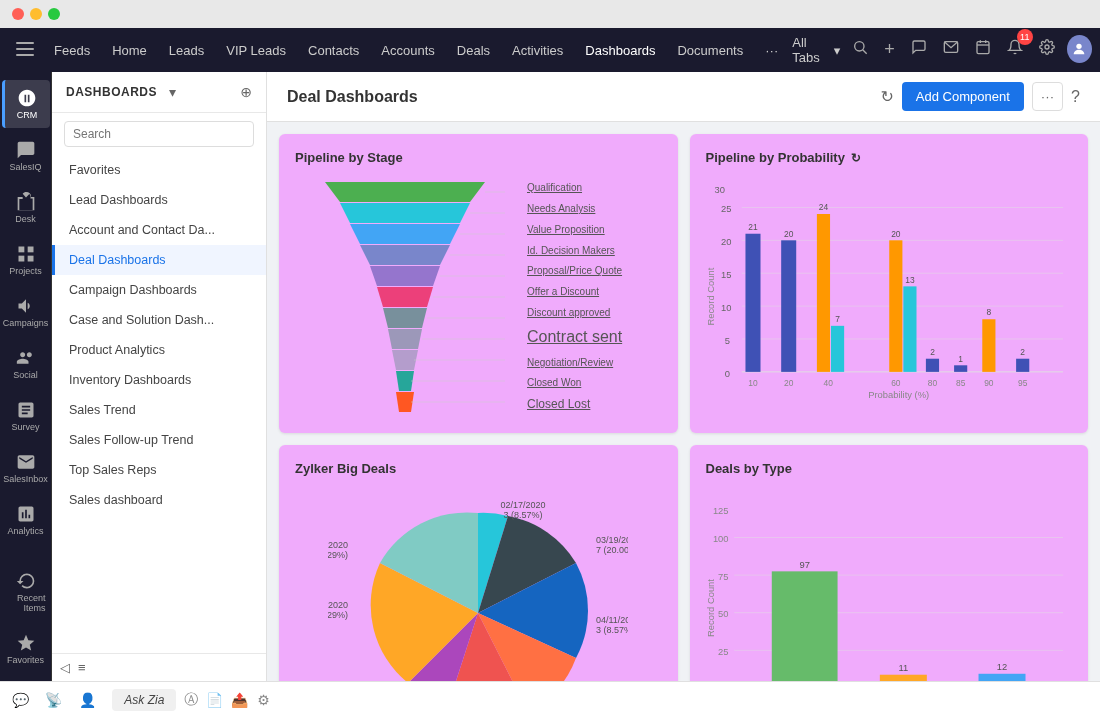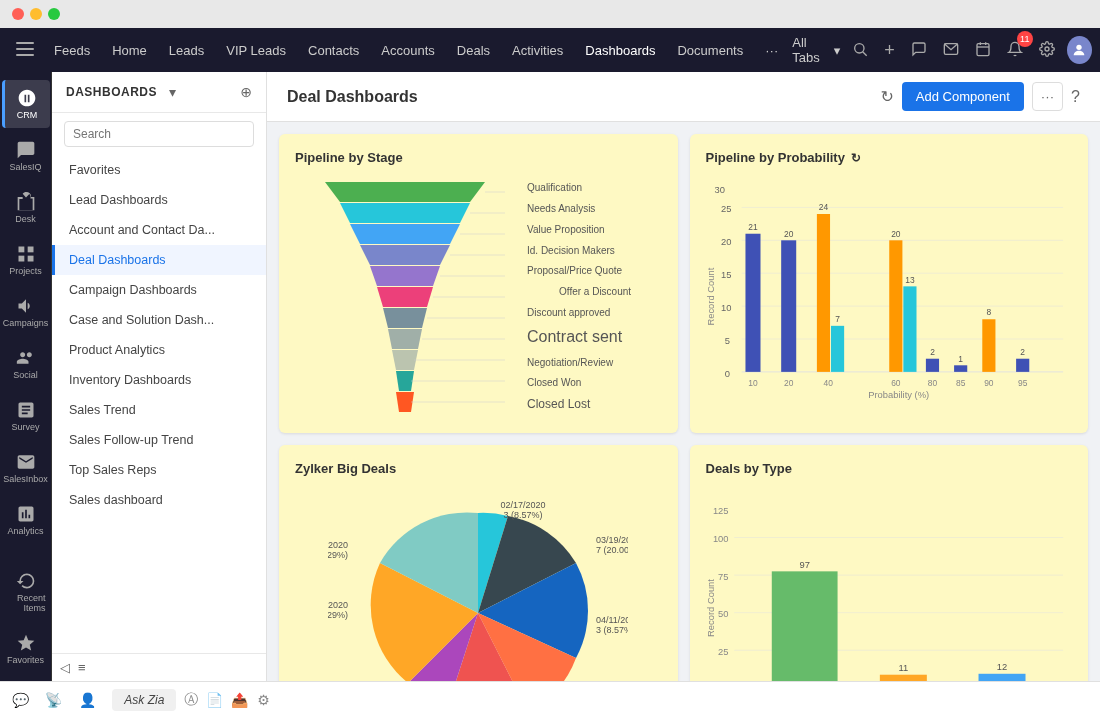--- a/index.html
+++ b/index.html
@@ -10,21 +10,21 @@
     .titlebar-btn { width: 12px; height: 12px; border-radius: 50%; }
     .btn-close { background: #ff5f56; }
     .btn-min { background: #ffbd2e; }
     .btn-max { background: #27c93f; }
 
     
     .topnav { height: 44px; background: #1a1a2e; display: flex; align-items: center; padding: 0 8px; gap: 2px; }
     .topnav-item { color: #ccc; padding: 6px 10px; border-radius: 4px; cursor: pointer; font-size: 13px; white-space: nowrap; }
     .topnav-item.active { color: white; font-weight: 500; }
     .topnav-spacer { flex: 1; }
-    .topnav-right { display: flex; align-items: center; gap: 8px; }
+    .topnav-right { display: flex; align-items: flex-start; gap: 8px; }
     .topnav-right-item { color: #ccc; cursor: pointer; padding: 4px; }
     .hamburger-btn { color: #ccc; cursor: pointer; padding: 4px 8px; }
     .all-tabs { display: flex; align-items: center; gap: 4px; color: #ccc; cursor: pointer; font-size: 13px; }
     .notif-badge { background: #ff4444; color: white; font-size: 9px; border-radius: 50%; width: 16px; height: 16px; display: flex; align-items: center; justify-content: center; position: relative; }
 
     
     .main-container { display: flex; height: calc(717px - 28px - 44px - 36px); }
 
     
     .icon-sidebar { width: 52px; background: #1a1a2e; display: flex; flex-direction: column; align-items: center; padding: 8px 0; gap: 4px; border-right: 1px solid #333; }
@@ -53,27 +53,27 @@
     .content-header { background: white; padding: 10px 20px; display: flex; align-items: center; justify-content: space-between; border-bottom: 1px solid #e0e0e0; }
     .content-title { font-size: 16px; font-weight: 600; color: #333; }
     .header-actions { display: flex; align-items: center; gap: 8px; }
     .refresh-btn { cursor: pointer; color: #666; font-size: 16px; }
     .add-component-btn { background: #1a73e8; color: white; border: none; padding: 7px 14px; border-radius: 4px; cursor: pointer; font-size: 13px; font-weight: 500; }
     .more-btn { border: 1px solid #ddd; background: white; padding: 6px 8px; border-radius: 4px; cursor: pointer; color: #666; }
     .help-btn { color: #666; cursor: pointer; font-size: 16px; }
 
     
     .dashboard-grid { display: grid; grid-template-columns: 1fr 1fr; gap: 12px; padding: 12px; flex: 1; overflow-y: auto; }
-    .chart-card { background: #fef9c3; border-radius: 6px; padding: 16px; box-shadow: 0 1px 3px rgba(0,0,0,0.1); }
+    .chart-card { background: #f0abfc; border-radius: 6px; padding: 16px; box-shadow: 0 1px 3px rgba(0,0,0,0.1); }
     .chart-title { font-size: 13px; font-weight: 600; color: #333; margin-bottom: 12px; display: flex; align-items: center; gap: 6px; }
 
     
     .funnel-container { display: flex; gap: 12px; align-items: flex-start; height: 240px; }
     .funnel-labels { display: flex; flex-direction: column; justify-content: space-around; font-size: 10px; color: #555; height: 240px; }
-    .funnel-label { display: flex; align-items: center; gap: 4px; line-height: 1.3; }
+    .funnel-label { display: flex; align-items: center; gap: 4px; line-height: 1.3; text-decoration: underline; }
 
     
     .bottombar { height: 36px; background: white; border-top: 1px solid #e0e0e0; display: flex; align-items: center; padding: 0 12px; gap: 8px; }
     .bottombar-icon { color: #666; cursor: pointer; font-size: 14px; margin-right: 8px; }
     .smart-chat { flex: 1; font-size: 12px; color: #999; }
     .ask-zia { background: #f0f0f0; border: none; padding: 4px 12px; border-radius: 4px; font-size: 12px; cursor: pointer; color: #444; font-style: italic; }
     .axis-label { font-size: 10px; fill: #666; }
   </style>
 </head>
 <body>
@@ -314,21 +314,21 @@
             <div class="funnel-label">
                 <span style="font-size:10px;color:#555;">Value Proposition</span>
               </div>
             <div class="funnel-label">
                 <span style="font-size:10px;color:#555;">Id. Decision Makers</span>
               </div>
             <div class="funnel-label">
                 <span style="font-size:10px;color:#555;">Proposal/Price Quote</span>
               </div>
             <div class="funnel-label">
-                <span style="font-size:10px;color:#555;margin-left:32px;">Offer a Discount</span>
+                <span style="font-size:10px;color:#555;">Offer a Discount</span>
               </div>
             <div class="funnel-label">
                 <span style="font-size:10px;color:#555;">Discount approved</span>
               </div>
             <div class="funnel-label">
                 <span style="font-size:16px;color:#555;">Contract sent</span>
               </div>
             <div class="funnel-label">
                 <span style="font-size:10px;color:#555;">Negotiation/Review</span>
               </div>

